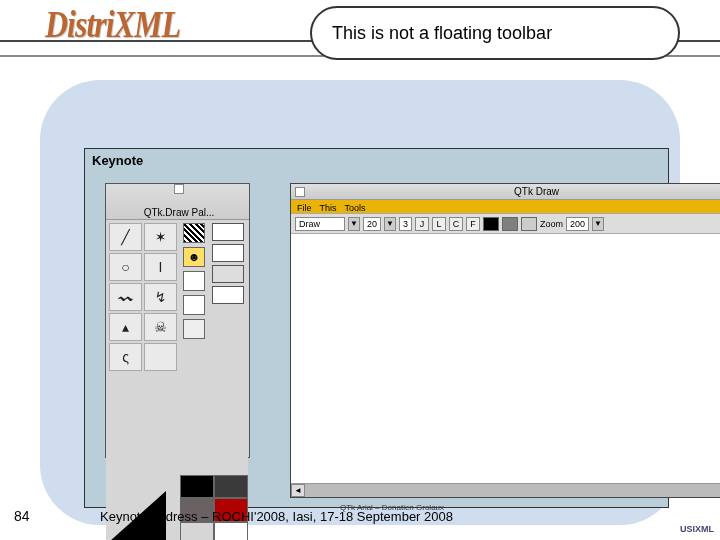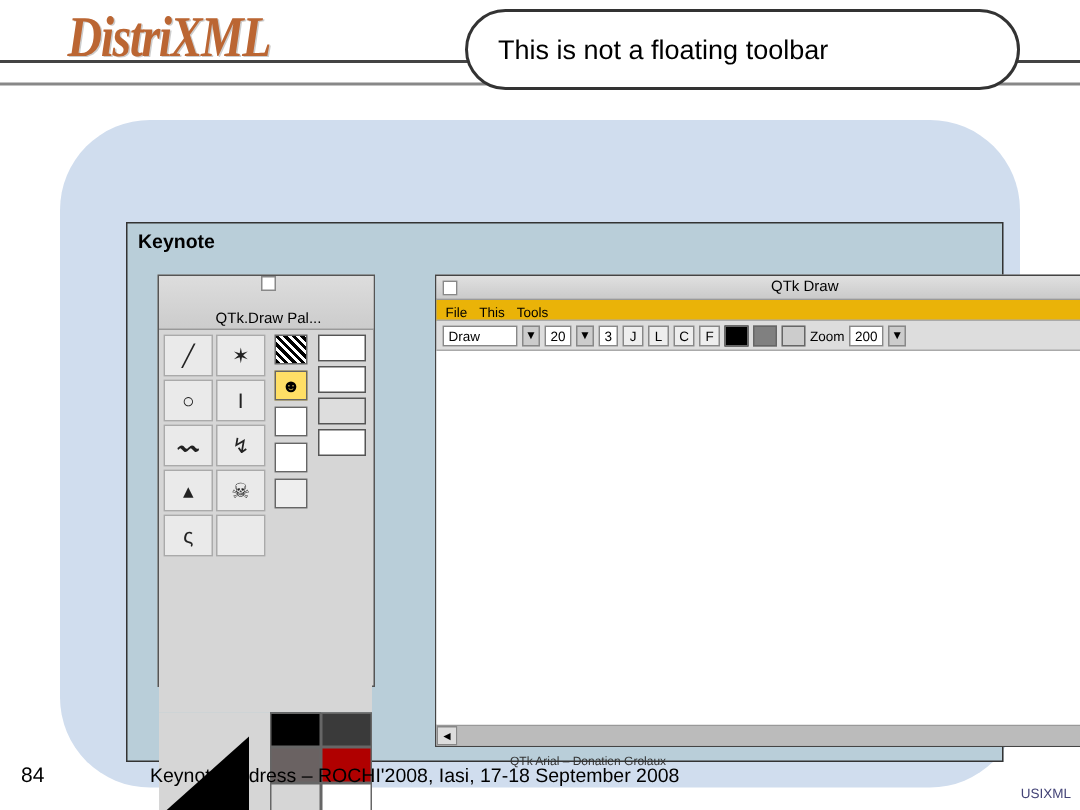--- a/index.html
+++ b/index.html
@@ -61,21 +61,21 @@
   .vscroll .thumb{position:absolute;top:2px;left:1px;width:10px;height:30px;background:#888;border:1px solid #666;}
   .hscroll { height:14px; background:#ccc; border-top:1px solid #999; display:flex; }
   .hscroll .harrow{width:14px;border:1px solid #888;background:#ddd;display:flex;align-items:center;justify-content:center;font-size:8px;}
   .hscroll .htrack{flex:1;background:#bbb;}
   
   
   .slidenum { position: absolute; left: 14px; bottom: 16px; font-size: 14px; z-index:5;}
   .footer { position: absolute; left: 100px; bottom: 16px; font-size: 13px; z-index:5;}
   
   
-  .cornerlogo { position:absolute; right:6px; bottom:6px; font-size:9px; color:#447; font-weight:normal; z-index:5;}
+  .cornerlogo { position:absolute; right:6px; bottom:6px; font-size:9px; color:#447; font-weight:bold; z-index:5;}
   .footnote2 { position:absolute; left: 340px; bottom: 28px; font-size:8px; color:#333; z-index:5;}
 </style>
 </head>
 <body>
 
 <div class="slide">
   <div class="topline1"></div>
   <div class="topline2"></div>
   <div class="logo"><span>DistriXML</span></div>
   <div class="title-bubble">

